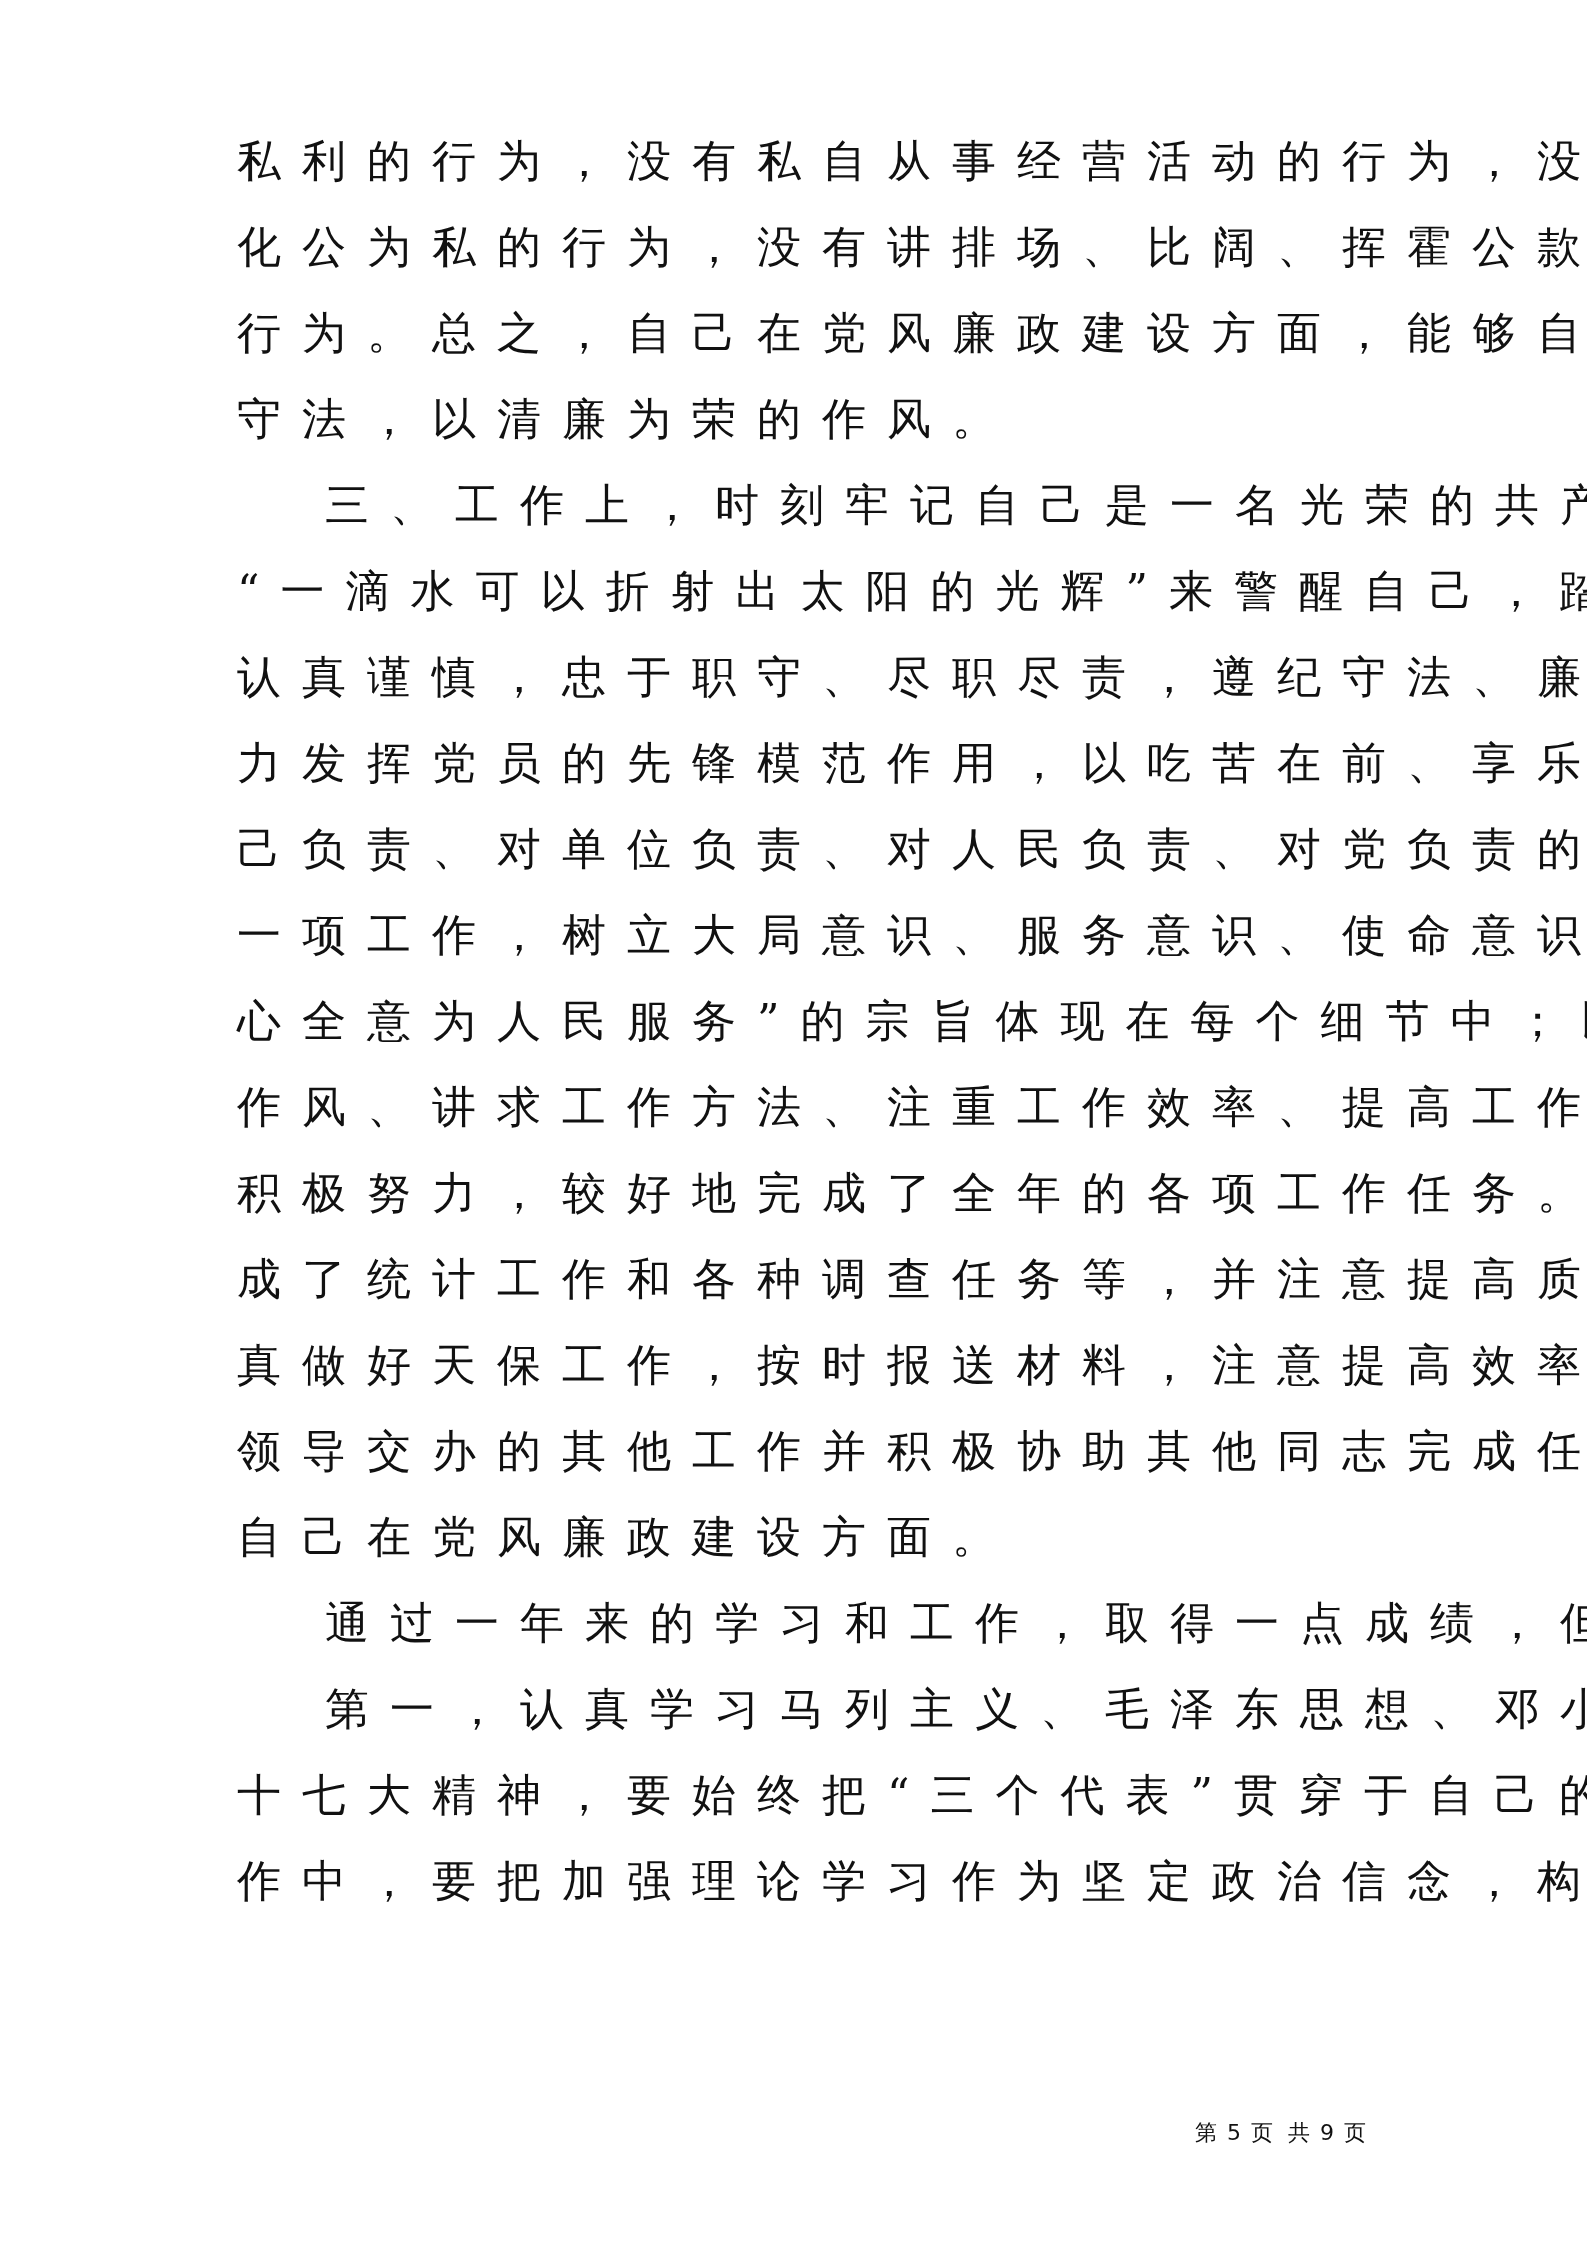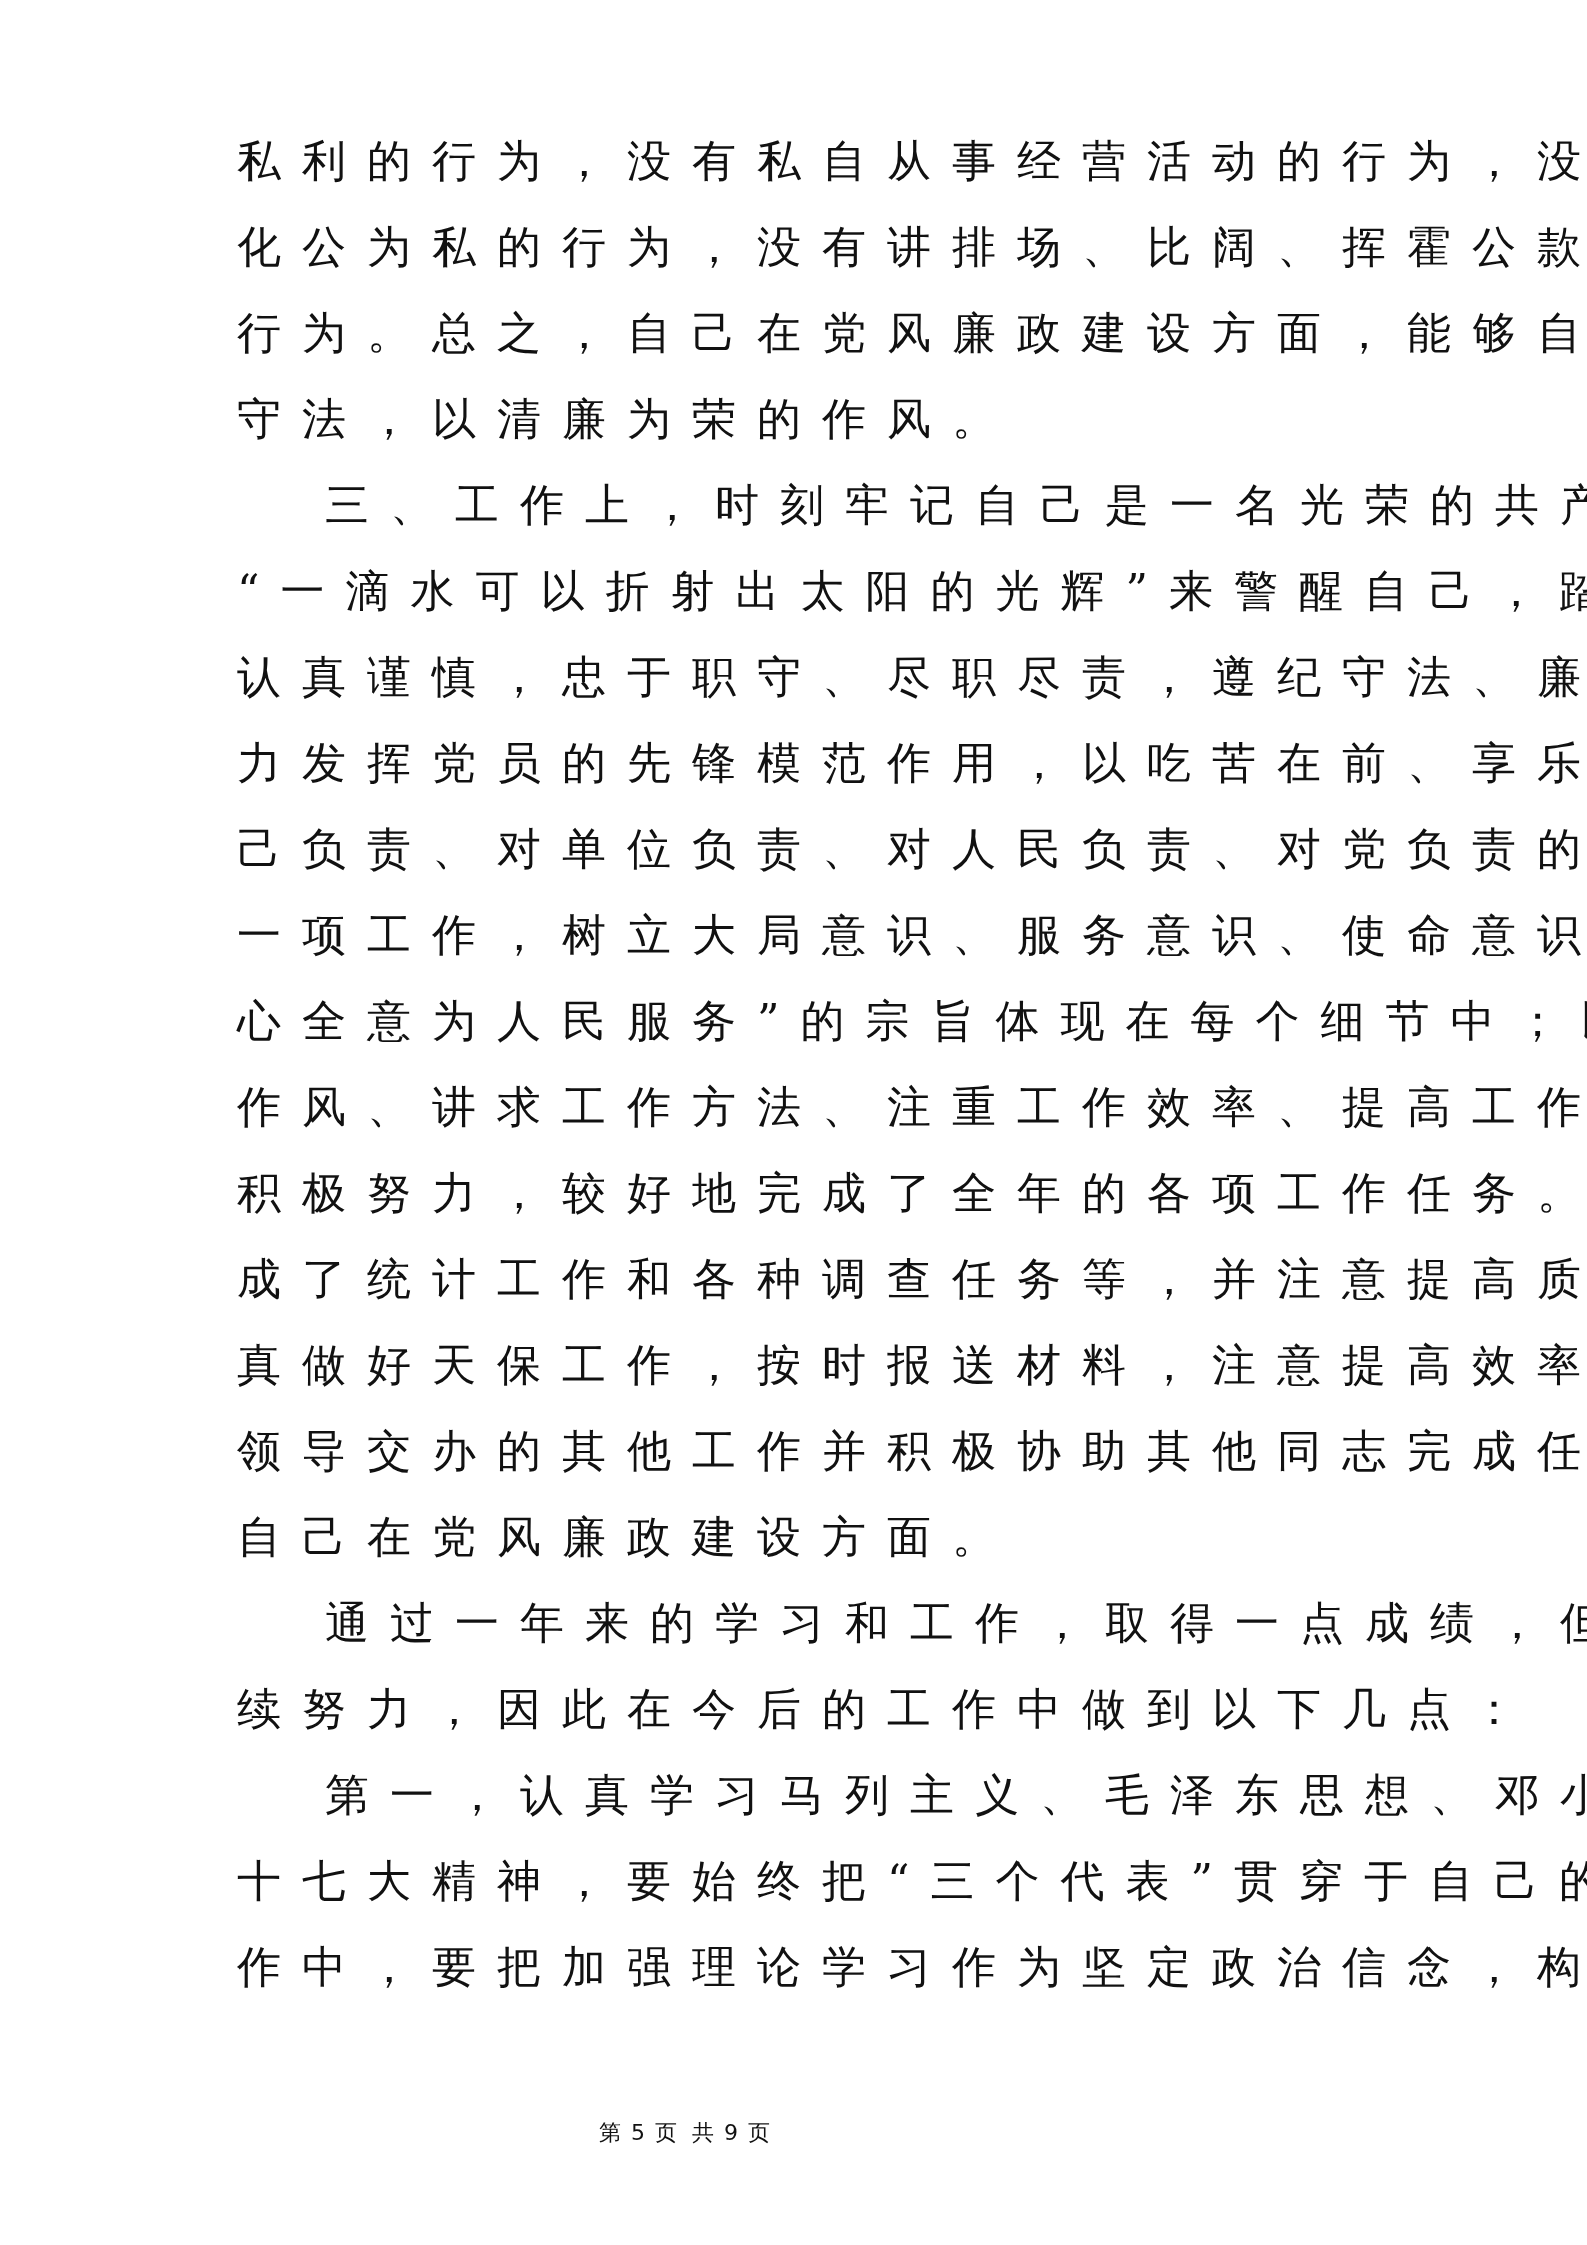--- a/index.html
+++ b/index.html
@@ -7,21 +7,21 @@
   .page { position: absolute; left: 0; top: 0; width: 1587px; height: 2245px; background: #fff; }
   .content {
     position: absolute; left: 237px; top: 118px; width: 1115px;
     font-family: "DejaVu Serif", "Liberation Serif", serif;
     font-size: 44px; line-height: 86px; color: #111;
     letter-spacing: 21px;
   }
   .line { display: block; white-space: nowrap; height: 86px; }
   .indent { padding-left: 88px; }
   .footer {
-    position: absolute; top: 2118px; left: 0; width: 1373px; text-align: center;
+    position: absolute; top: 2118px; left: 0; width: 1373px; text-align: right;
     font-family: "DejaVu Sans", "Liberation Sans", sans-serif; font-size: 22px; color: #111;
     letter-spacing: 4px;
   }
   .footer span { margin: 0 3px; }
 </style>
 </head>
 <body>
 
 <div class="page">
   <div class="content">
@@ -44,21 +44,20 @@
       <span class="line">作风、讲求工作方法、注重工作效率、提高工作质量为目标，</span>
       <span class="line">积极努力，较好地完成了全年的各项工作任务。一是按时完</span>
       <span class="line">成了统计工作和各种调查任务等，并注意提高质量；二是认</span>
       <span class="line">真做好天保工作，按时报送材料，注意提高效率；三是做好</span>
       <span class="line">领导交办的其他工作并积极协助其他同志完成任务；四是做</span>
       <span class="line">自己在党风廉政建设方面。</span>
     </div>
 
     <div>
       <span class="line indent">通过一年来的学习和工作，取得一点成绩，但我仍将继</span>
-      <span class="line">续努力，因此在今后的工作中做到以下几点：</span>
     </div>
 
     <div>
       <span class="line indent">第一，认真学习马列主义、毛泽东思想、邓小平理论和</span>
       <span class="line">十七大精神，要始终把“三个代表”贯穿于自己的学习和工</span>
       <span class="line">作中，要把加强理论学习作为坚定政治信念，构筑思想道德</span>
     </div>
   </div>
 
   <div class="footer">

